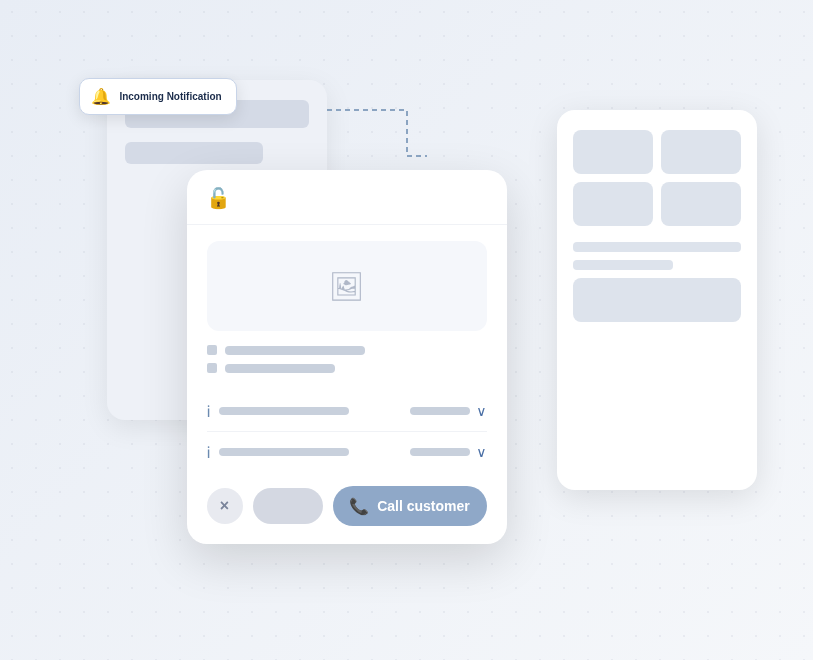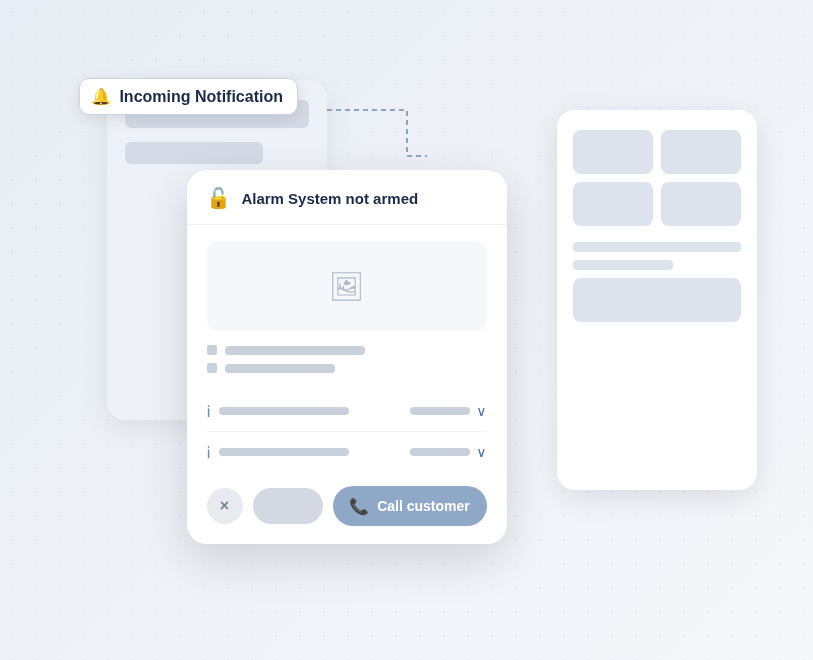--- a/index.html
+++ b/index.html
@@ -302,21 +302,21 @@
       z-index: 20;
       box-shadow: 0 4px 16px rgba(0,0,0,0.10);
     }
 
     .badge-bell {
       color: #2d4a8a;
       font-size: 16px;
     }
 
     .badge-label {
-      font-size: 16px;
+      font-size: 10px;
       font-weight: 600;
       color: #1a2b4a;
     }
 
     
     .connector-line {
       position: absolute;
       top: 66px;
       left: 300px;
       z-index: 15;
@@ -359,21 +359,20 @@
   </div>
 
   <svg class="connector-line" width="120" height="80" viewBox="0 0 120 80">
     <path d="M0,14 L80,14 L80,60 L100,60" stroke="#6b8ab0" stroke-width="1.5" stroke-dasharray="5,4" fill="none"></path>
   </svg>
 
   <div class="card-main">
 
     <div class="card-main-header">
       <span class="lock-icon">🔓</span>
-      <span class="card-main-title">Alarm System not armed</span>
     </div>
 
     <div class="card-main-image-area">
       <span class="image-placeholder-icon">🖼</span>
     </div>
 
     <div class="card-main-info">
       <div class="info-row">
         <div class="info-dot"></div>
         <div class="info-line long"></div>

